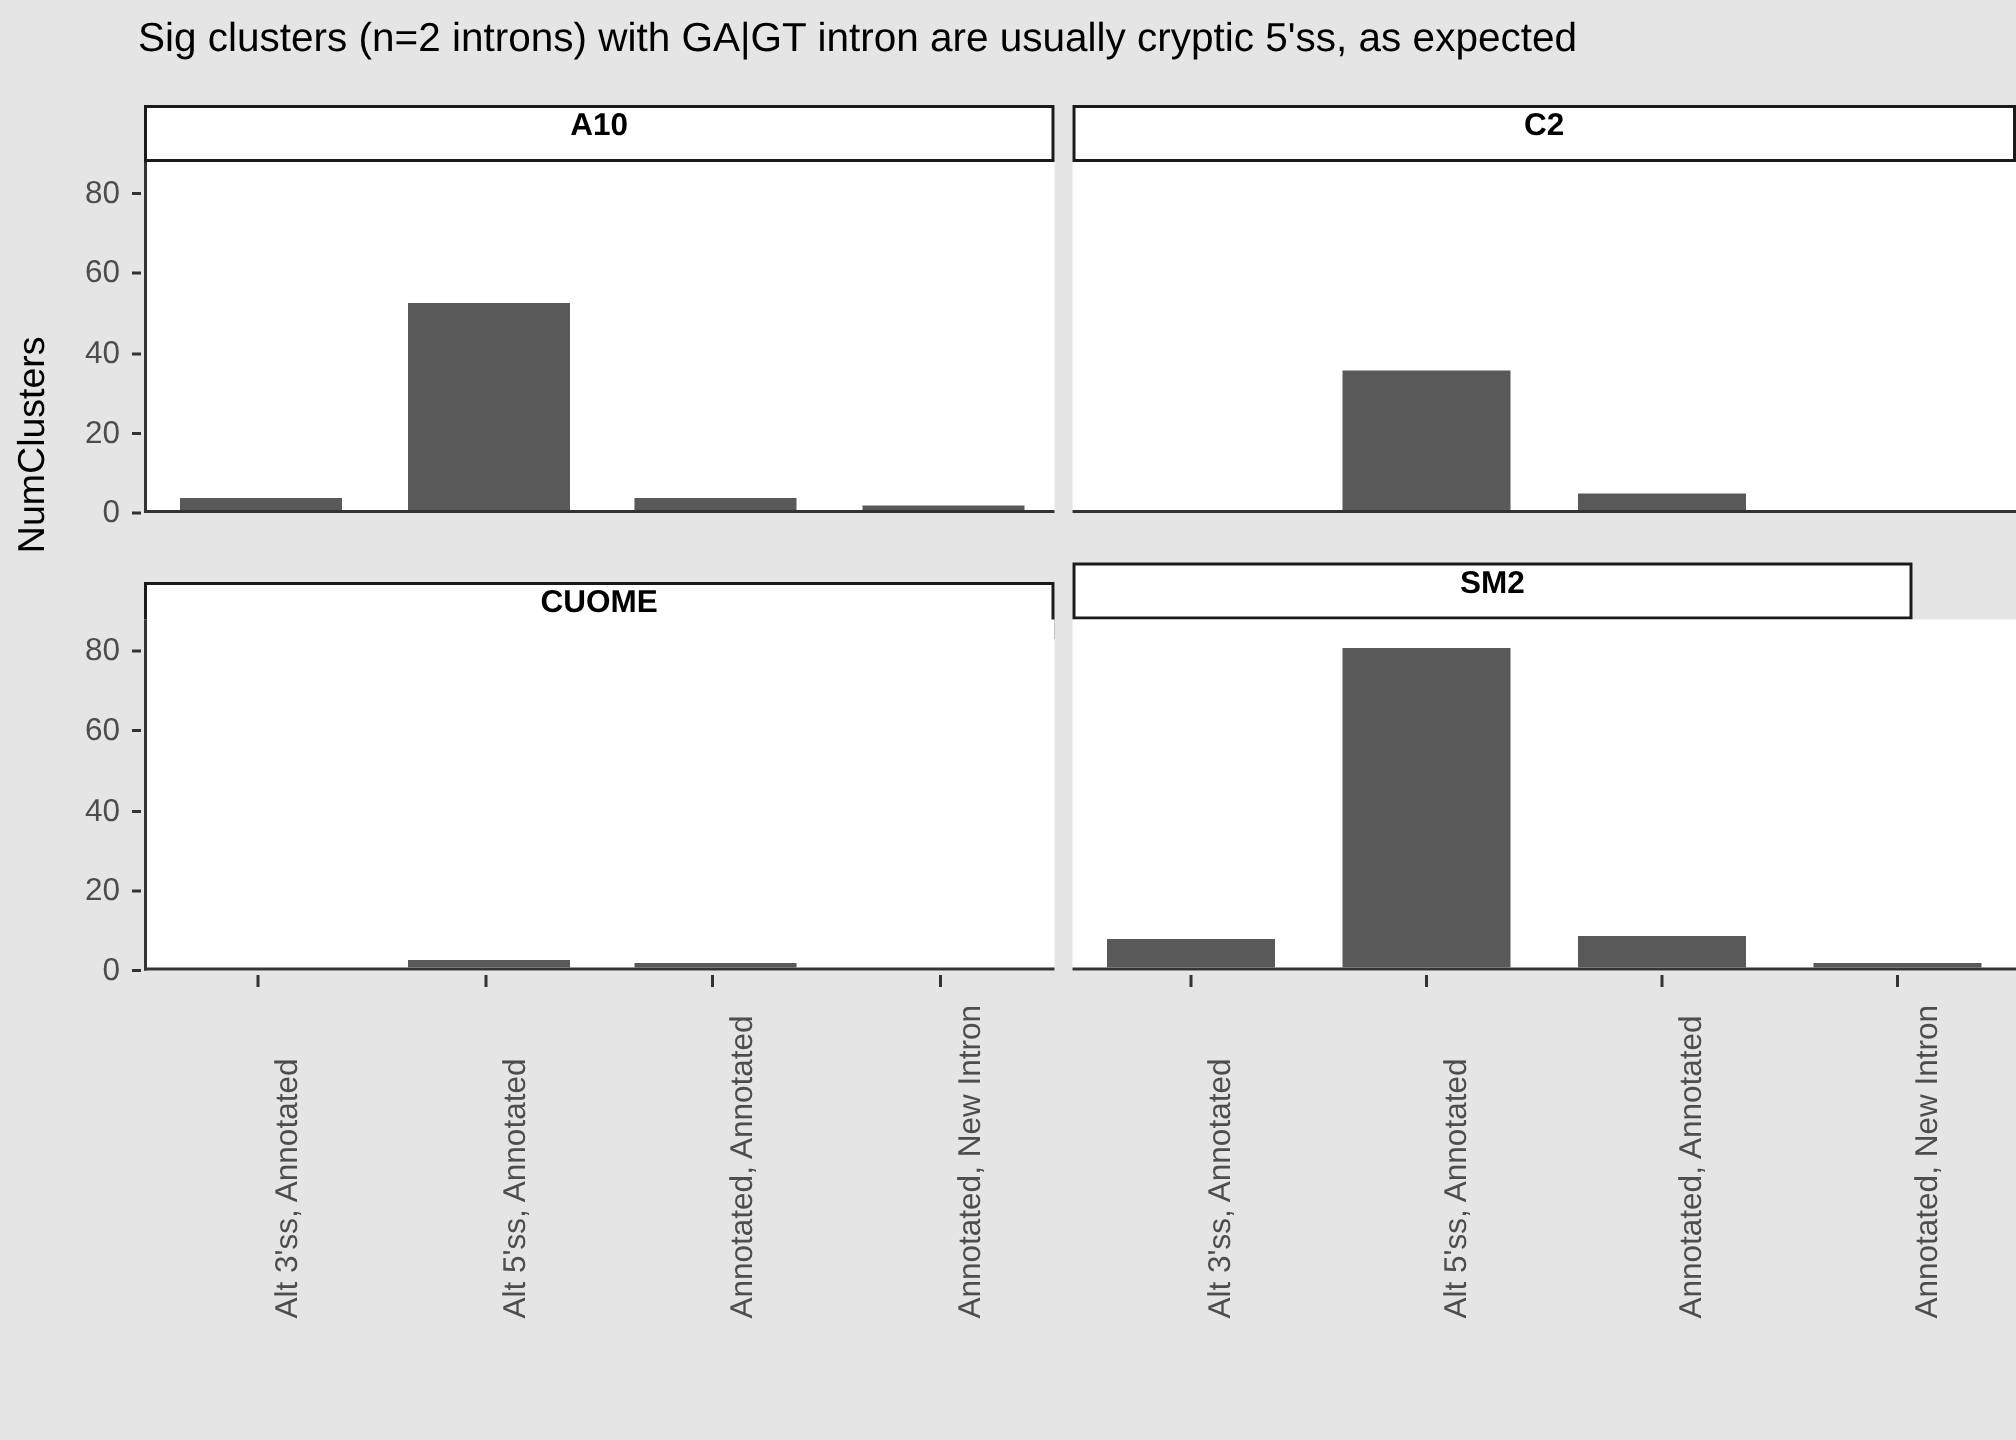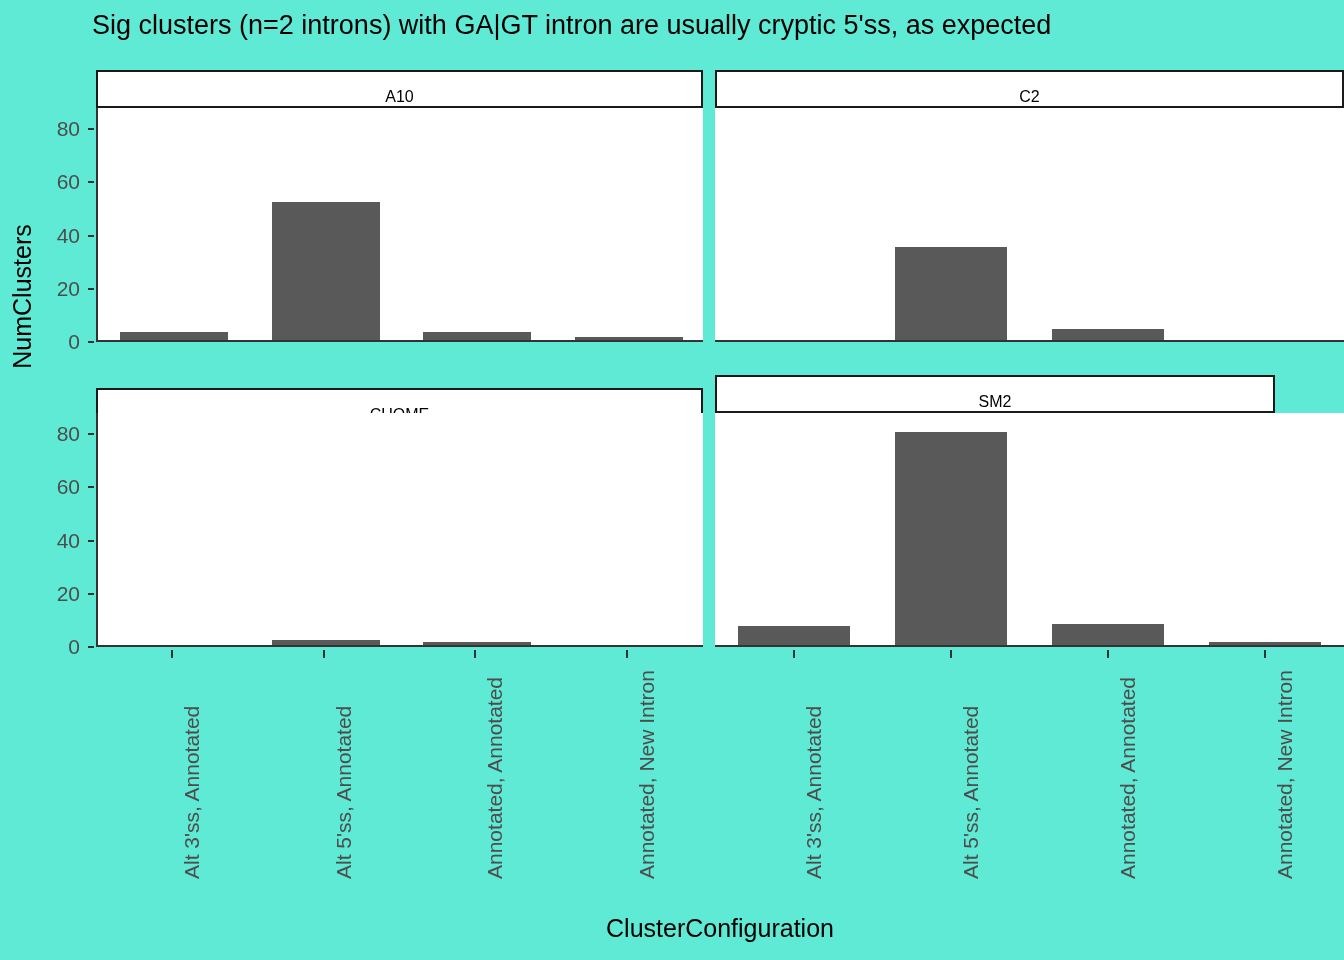--- a/index.html
+++ b/index.html
@@ -12,21 +12,21 @@
     height: 960px;
     overflow: hidden;
     font-family: "Liberation Sans", sans-serif;
     color: #000000;
   }
 
   #root {
     position: relative;
     width: 1344px;
     height: 960px;
-    background: #5eead4;
+    background: #e5e5e5;
   }
 
   
   .plot-title {
     position: absolute;
     left: 92px;
     top: 9px;
     width: 1400px;
     font-size: 27px;
     line-height: 32px;
@@ -75,24 +75,25 @@
     width: 6px;
     height: 2px;
     background: #333333;
   }
   .strip {
     position: absolute;
     box-sizing: border-box;
     border: 2.5px solid #1a1a1a;
     background: #ffffff;
     display: flex;
-    align-items: flex-end;
+    align-items: flex-start;
     justify-content: center;
-    font-size: 16px;
-    color: #000000;
+    font-size: 21px;
+    color: #000000;
+    font-weight: bold;
   }
   .panel-area {
     position: absolute;
     box-sizing: border-box;
     background: #ffffff;
     border-left: 2.5px solid #333333;
     border-bottom: 2.5px solid #333333;
     overflow: visible;
   }
   .panel-area.no-left {
@@ -129,21 +130,20 @@
   }
 </style>
 </head>
 <body>
 
 <div id="root">
 
   <div class="plot-title">Sig clusters (n=2 introns) with GA|GT intron are usually cryptic 5'ss, as expected</div>
 
   <div class="ylab">NumClusters</div>
-  <div class="xlab">ClusterConfiguration</div>
 
   <div id="yaxis-top">
       <div class="ytick" style="left: 28px; top: 331px;">0</div>
       <div class="ytickmark" style="left: 88px; top: 341px;"></div>
       <div class="ytick" style="left: 28px; top: 277.818px;">20</div>
       <div class="ytickmark" style="left: 88px; top: 287.818px;"></div>
       <div class="ytick" style="left: 28px; top: 224.636px;">40</div>
       <div class="ytickmark" style="left: 88px; top: 234.636px;"></div>
       <div class="ytick" style="left: 28px; top: 171.455px;">60</div>
       <div class="ytickmark" style="left: 88px; top: 181.455px;"></div>

